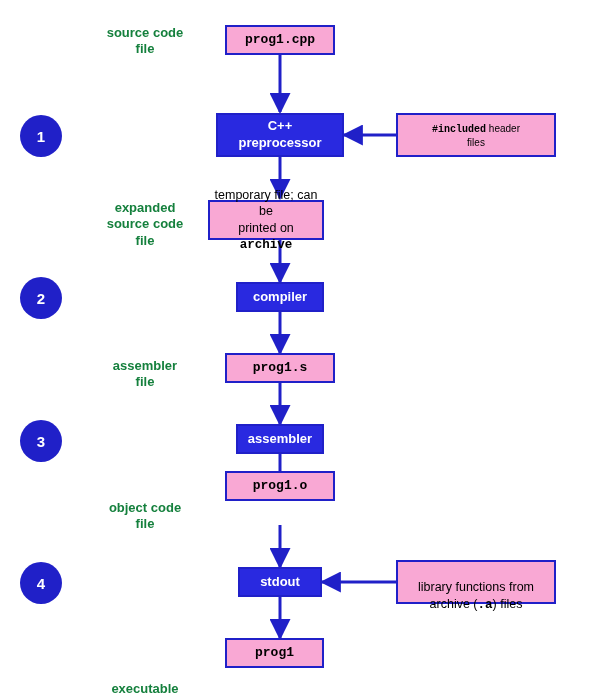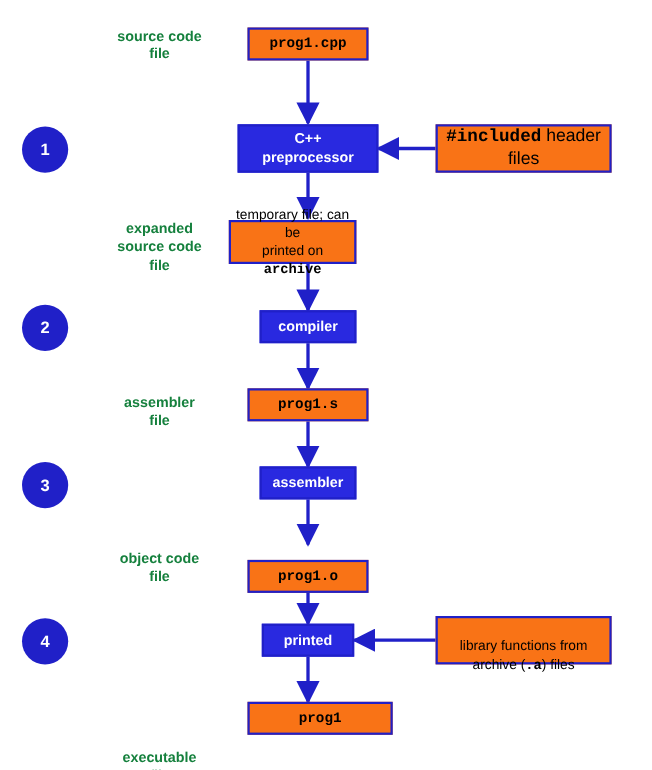--- a/index.html
+++ b/index.html
@@ -38,21 +38,21 @@
     text-align: center;
     display: flex;
     align-items: center;
     justify-content: center;
     font-weight: bold;
     font-size: 13px;
     line-height: 1.3;
     padding: 4px 2px;
     box-sizing: border-box;
   }
-  .yellow-box { background: #f97316; color: #000; }
+  .yellow-box { background: #f9a8d4; color: #000; }
   .blue-box   { background: #2929e0; color: #fff; }
   .mono { font-family: "Courier New", Courier, monospace; }
   .mixed { font-family: Arial, Helvetica, sans-serif; font-weight: normal; font-size: 12.5px; }
   .mixed .mono { font-weight: bold; }
   svg.arrows {
     position: absolute;
     left: 0; top: 0;
     width: 593px; height: 700px;
     pointer-events: none;
   }
@@ -86,30 +86,30 @@
 <div class="step-circle" style="left:20px; top:562px;">4</div>
 
 <div class="stage-label" style="left:95px; top:25px; width:100px;">source code<br>file</div>
 <div class="stage-label" style="left:95px; top:200px; width:100px;">expanded<br>source code<br>file</div>
 <div class="stage-label" style="left:95px; top:358px; width:100px;">assembler<br>file</div>
 <div class="stage-label" style="left:95px; top:500px; width:100px;">object code<br>file</div>
 <div class="stage-label" style="left:95px; top:643px; width:100px;margin-top:38px;">executable<br>file</div>
 
 <div class="box yellow-box mono" style="left:225px; top:25px; width:110px; height:30px;">prog1.cpp</div>
 <div class="box yellow-box mono" style="left:225px; top:353px; width:110px; height:30px;">prog1.s</div>
-<div class="box yellow-box mono" style="left:225px; top:509px; width:110px; height:30px;">prog1.o</div>
-<div class="box yellow-box mono" style="left:225px; top:638px; width:132px; height:30px;">prog1</div>
+<div class="box yellow-box mono" style="left:225px; top:471px; width:110px; height:30px;">prog1.o</div>
+<div class="box yellow-box mono" style="left:225px; top:638px; width:99px; height:30px;">prog1</div>
 
 <div class="box yellow-box" style="left:208px; top:200px; width:116px; height:40px;">
   <span class="mixed"><span>temporary  file; can be<br>printed on </span><span class="mono">archive</span></span>
 </div>
 
 <div class="box blue-box" style="left:216px; top:113px; width:128px; height:44px;">C++<br>preprocessor</div>
 <div class="box blue-box" style="left:236px; top:282px; width:88px; height:30px;">compiler</div>
 <div class="box blue-box" style="left:236px; top:424px; width:88px; height:30px;">assembler</div>
-<div class="box blue-box" style="left:238px; top:567px; width:84px; height:30px;">printed</div>
+<div class="box blue-box" style="left:238px; top:567px; width:84px; height:30px;">stdout</div>
 
 <div class="box yellow-box" style="left:396px; top:113px; width:160px; height:44px;">
-  <span style="font-weight:normal; font-size:16px;"><span class="mono" style="font-weight:bold;">#included</span><span> header<br>files</span></span>
+  <span style="font-weight:normal; font-size:10px;"><span class="mono" style="font-weight:bold;">#included</span><span> header<br>files</span></span>
 </div>
 <div class="box yellow-box" style="left:396px; top:560px; width:160px; height:44px;">
   <span style="font-weight:normal; font-size:12.5px;margin-top:28px;"><span>library functions from<br>archive (</span><span class="mono" style="font-weight:bold;">.a</span><span>) files</span></span>
 </div>
 
 </body></html>

